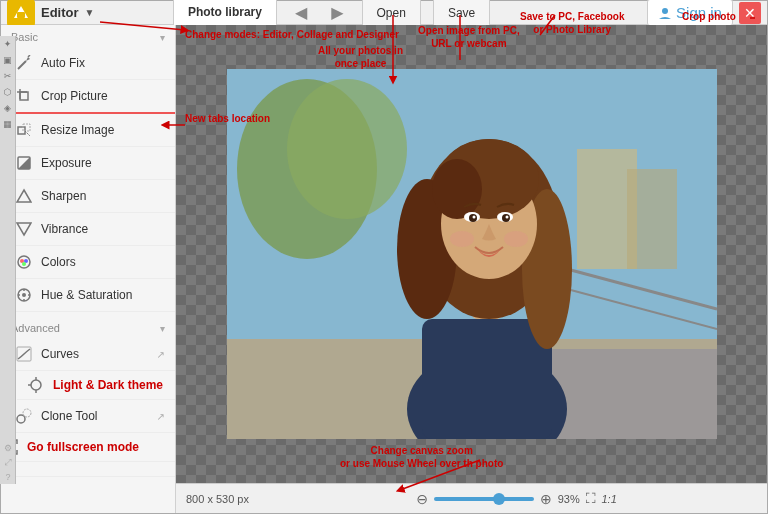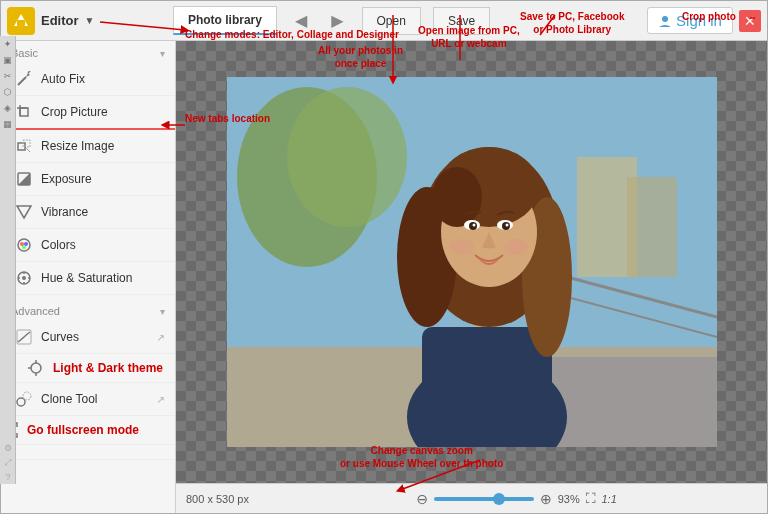--- a/index.html
+++ b/index.html
@@ -21,21 +21,21 @@
       background: #e0e0e0;
       border: 1px solid #aaa;
     }
 
     
     .top-bar {
       display: flex;
       align-items: center;
       background: #f0f0f0;
       border-bottom: 1px solid #ccc;
-      height: 40px;
+      height: 24px;
       padding: 0 6px;
       flex-shrink: 0;
     }
 
     .top-bar-left {
       display: flex;
       align-items: center;
       gap: 6px;
     }
 
@@ -404,20 +404,28 @@
       <div class="sidebar-item">
         <span class="item-icon">
           <svg width="16" height="16" viewBox="0 0 16 16">
             <rect x="2" y="2" width="12" height="12" rx="1" fill="none" stroke="#777" stroke-width="1.5"></rect>
             <polygon points="2,14 14,2 14,14" fill="#777"></polygon>
           </svg>
         </span>
         <span>Exposure</span>
       </div>
 
+      <div class="sidebar-item">
+        <span class="item-icon">
+          <svg width="16" height="16" viewBox="0 0 16 16">
+            <polygon points="8,2 15,14 1,14" fill="none" stroke="#777" stroke-width="1.5"></polygon>
+          </svg>
+        </span>
+        <span>Sharpen</span>
+      </div>
 
       <div class="sidebar-item">
         <span class="item-icon">
           <svg width="16" height="16" viewBox="0 0 16 16">
             <polygon points="8,14 15,2 1,2" fill="none" stroke="#777" stroke-width="1.5"></polygon>
           </svg>
         </span>
         <span>Vibrance</span>
       </div>
 

